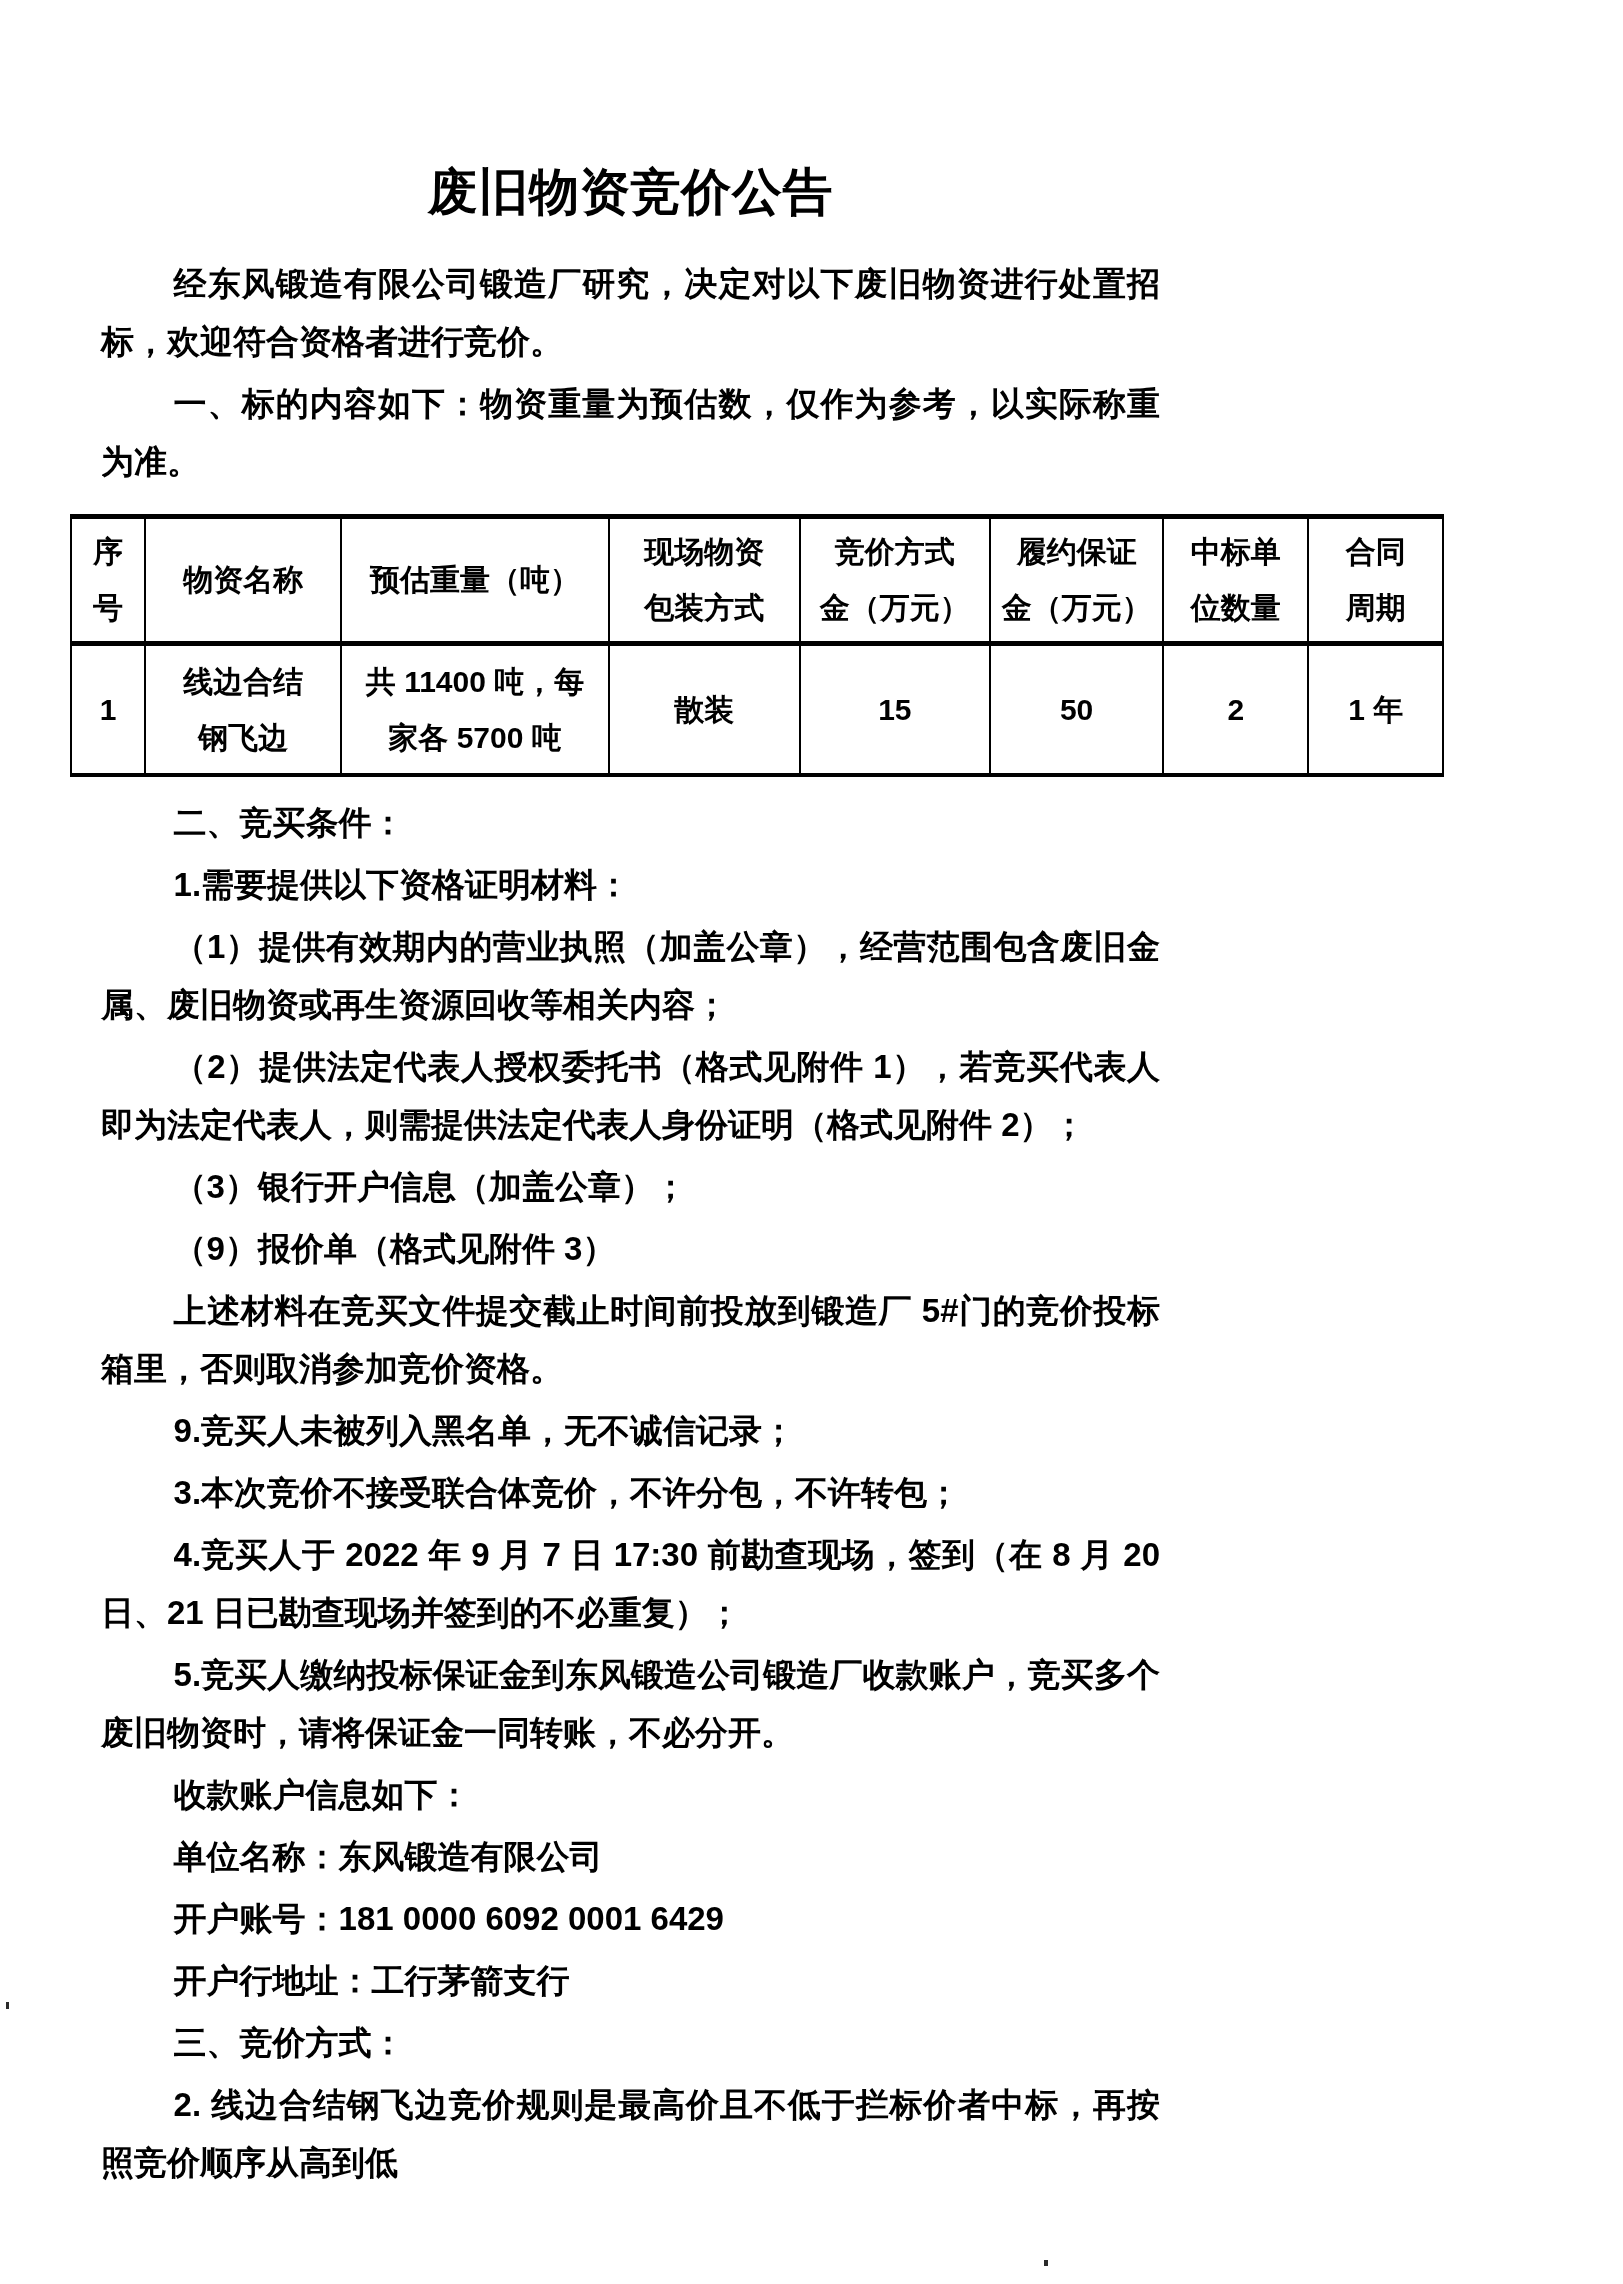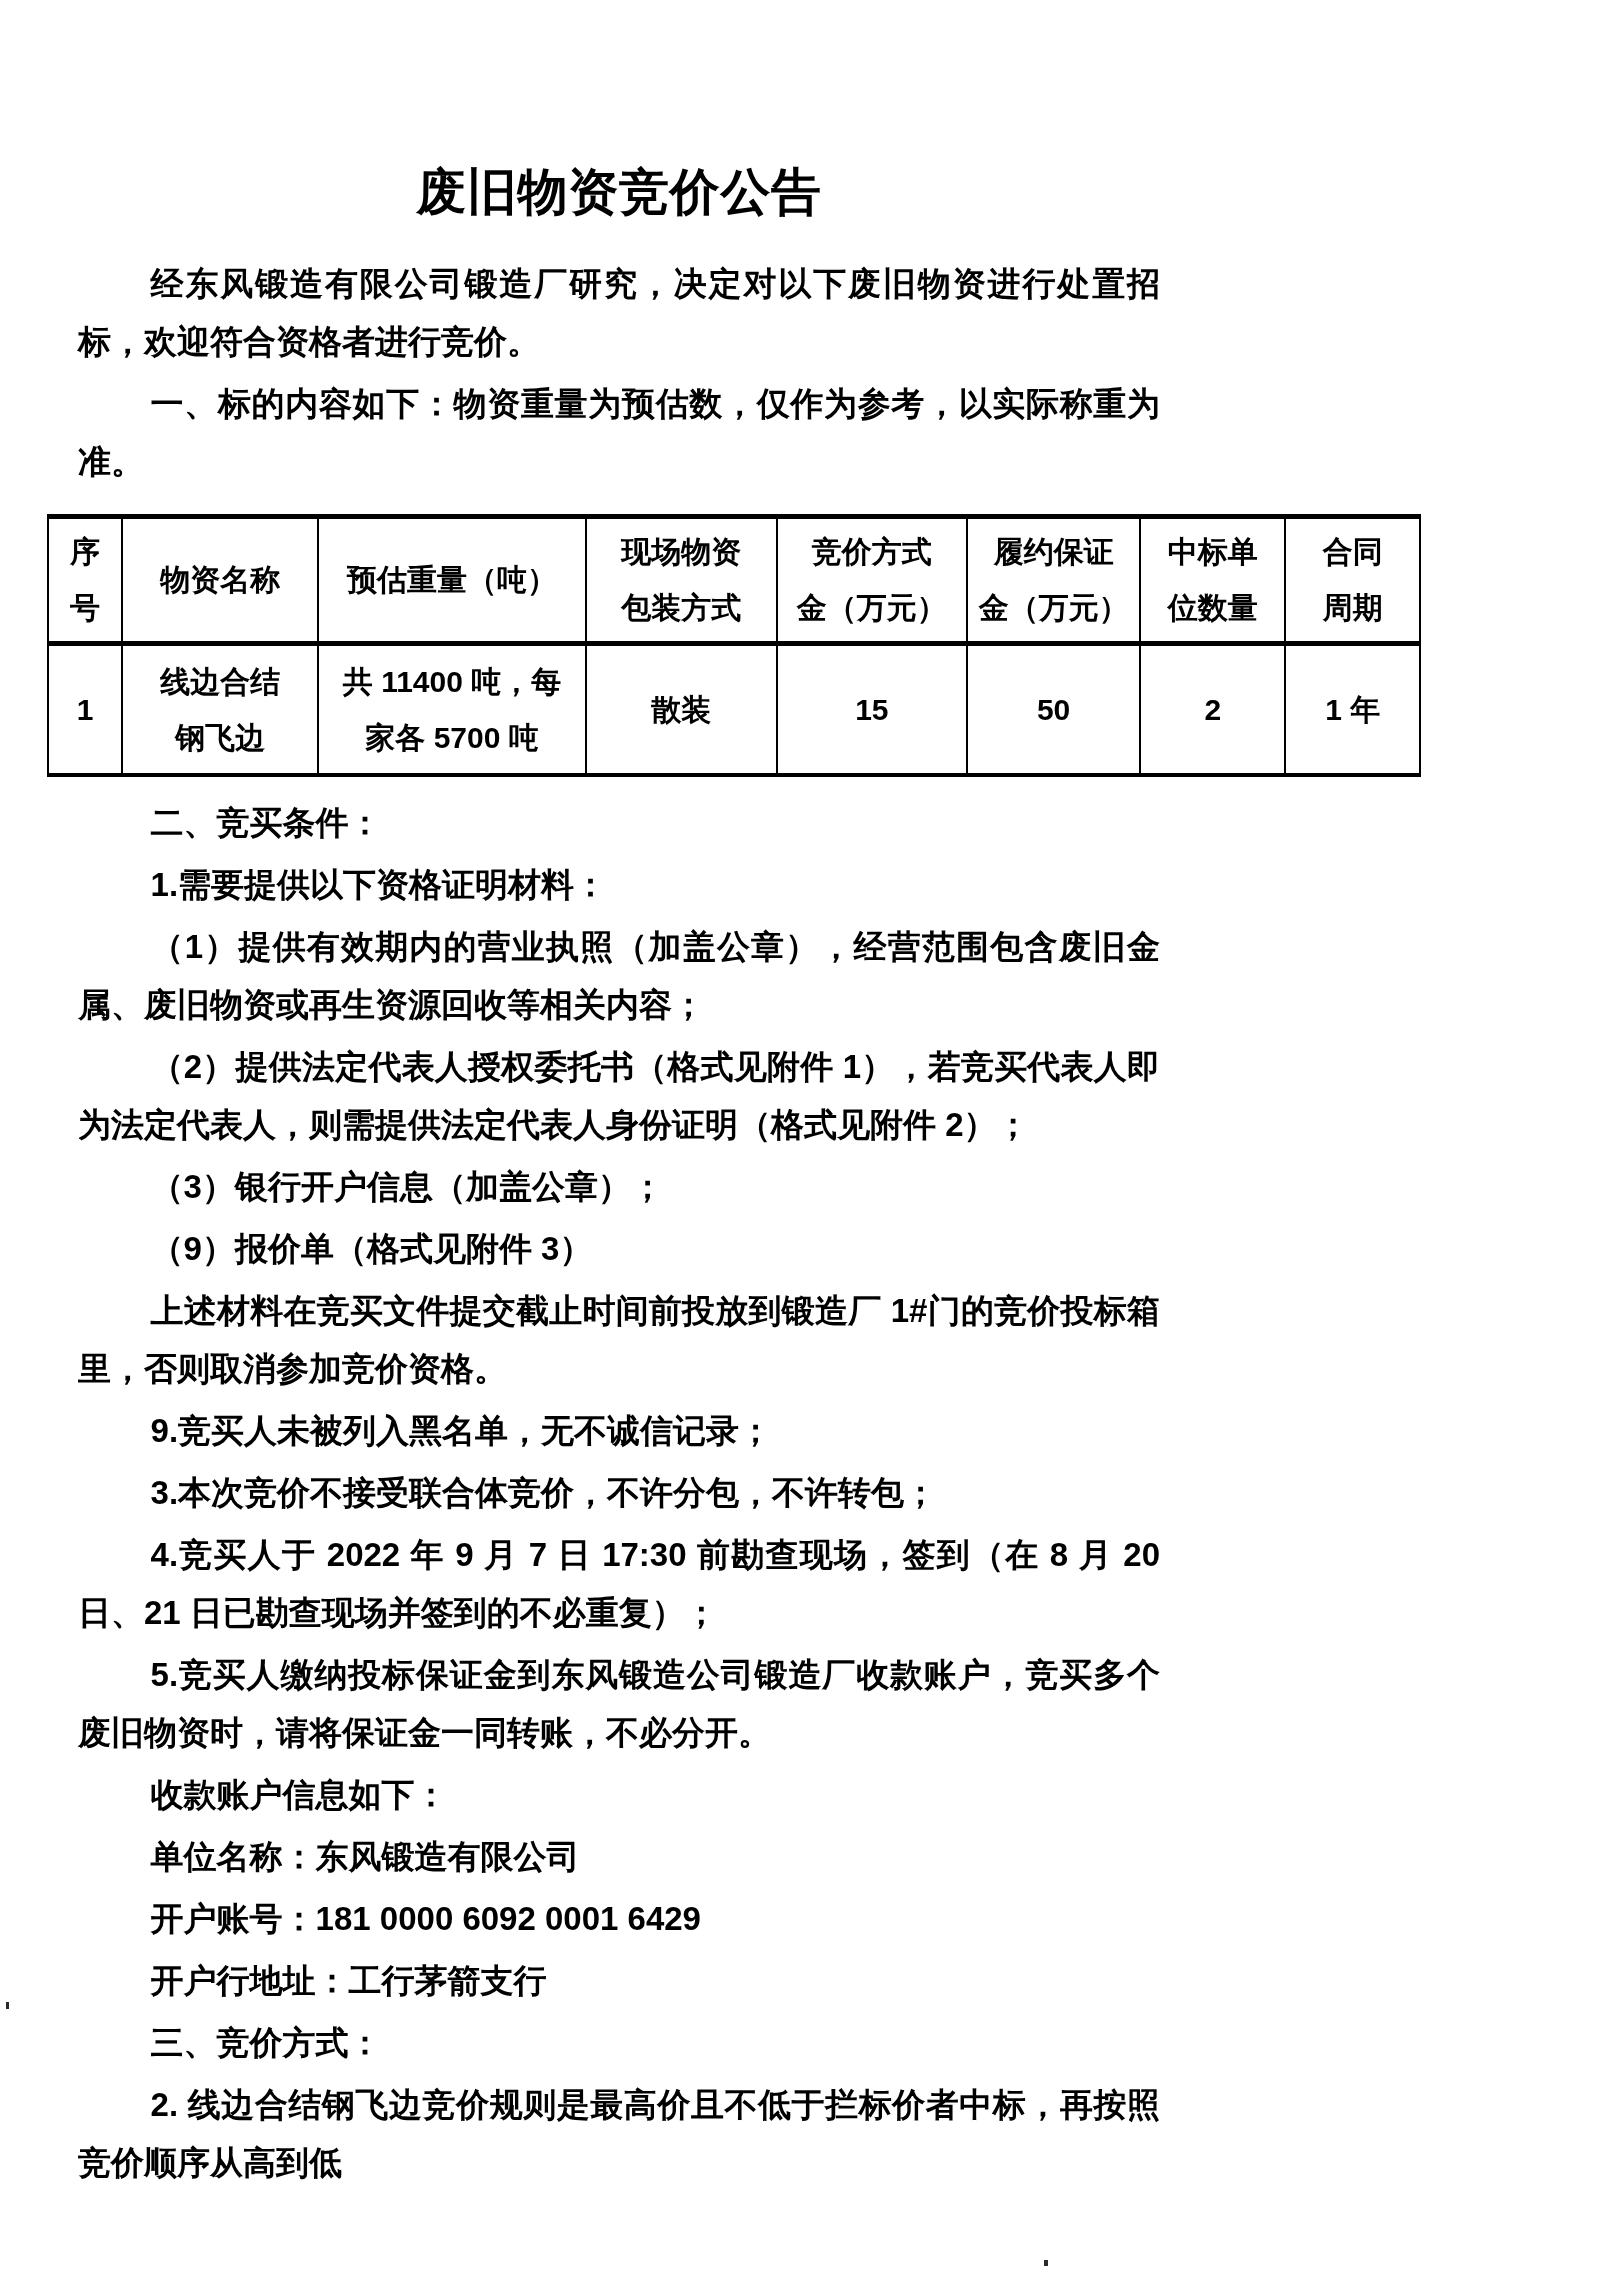--- a/index.html
+++ b/index.html
@@ -13,21 +13,21 @@
     position: relative;
     overflow: hidden;
     font-family: "Liberation Sans", "DejaVu Sans", sans-serif;
     color: #000000;
   }
   .page {
     position: relative;
     box-sizing: border-box;
     width: 1320px;
     height: 2284px;
-    padding: 159px 156px 0 74px;
+    padding: 159px 156px 0 97px;
     background: #ffffff;
   }
   .doc-title {
     margin: 0 0 29.5px 0;
     font-size: 50px;
     line-height: 66px;
     font-weight: 900;
     text-align: center;
     letter-spacing: 0.7px;
   }
@@ -133,21 +133,21 @@
       </tr>
     </tbody>
   </table>
 
   <p class="para">二、竞买条件：</p>
   <p class="para">1.需要提供以下资格证明材料：</p>
   <p class="para">（1）提供有效期内的营业执照（加盖公章），经营范围包含废旧金属、废旧物资或再生资源回收等相关内容；</p>
   <p class="para">（2）提供法定代表人授权委托书（格式见附件 1），若竞买代表人即为法定代表人，则需提供法定代表人身份证明（格式见附件 2）；</p>
   <p class="para">（3）银行开户信息（加盖公章）；</p>
   <p class="para">（9）报价单（格式见附件 3）</p>
-  <p class="para">上述材料在竞买文件提交截止时间前投放到锻造厂 1#门的竞价投标箱里，否则取消参加竞价资格。</p>
+  <p class="para">上述材料在竞买文件提交截止时间前投放到锻造厂 5#门的竞价投标箱里，否则取消参加竞价资格。</p>
   <p class="para">9.竞买人未被列入黑名单，无不诚信记录；</p>
   <p class="para">3.本次竞价不接受联合体竞价，不许分包，不许转包；</p>
   <p class="para">4.竞买人于 2022 年 9 月 7 日 17:30 前勘查现场，签到（在 8 月 20 日、21 日已勘查现场并签到的不必重复）；</p>
   <p class="para">5.竞买人缴纳投标保证金到东风锻造公司锻造厂收款账户，竞买多个废旧物资时，请将保证金一同转账，不必分开。</p>
   <p class="para">收款账户信息如下：</p>
   <p class="para">单位名称：东风锻造有限公司</p>
   <p class="para">开户账号：181 0000 6092 0001 6429</p>
   <p class="para">开户行地址：工行茅箭支行</p>
   <p class="para">三、竞价方式：</p>
   <p class="para">2. 线边合结钢飞边竞价规则是最高价且不低于拦标价者中标，再按照竞价顺序从高到低</p>

